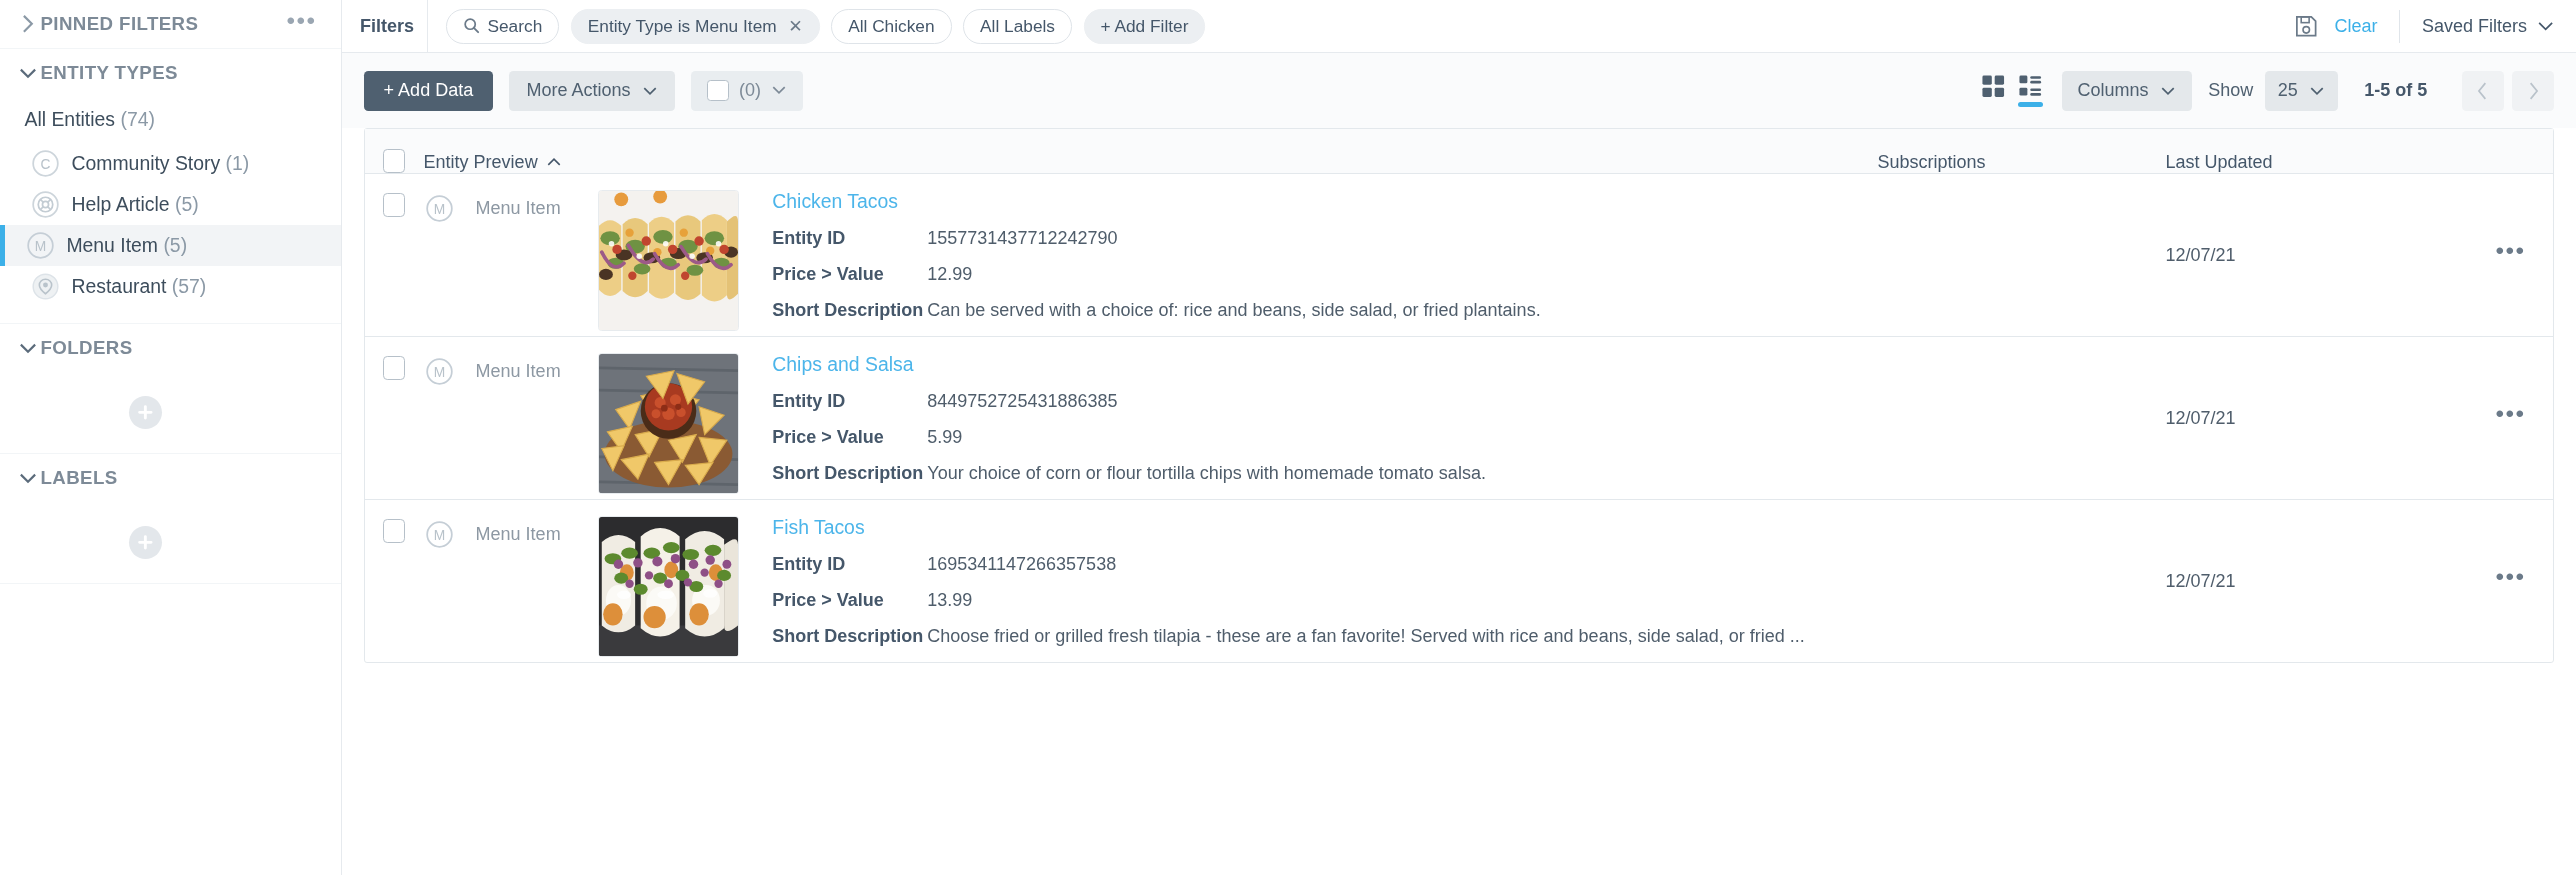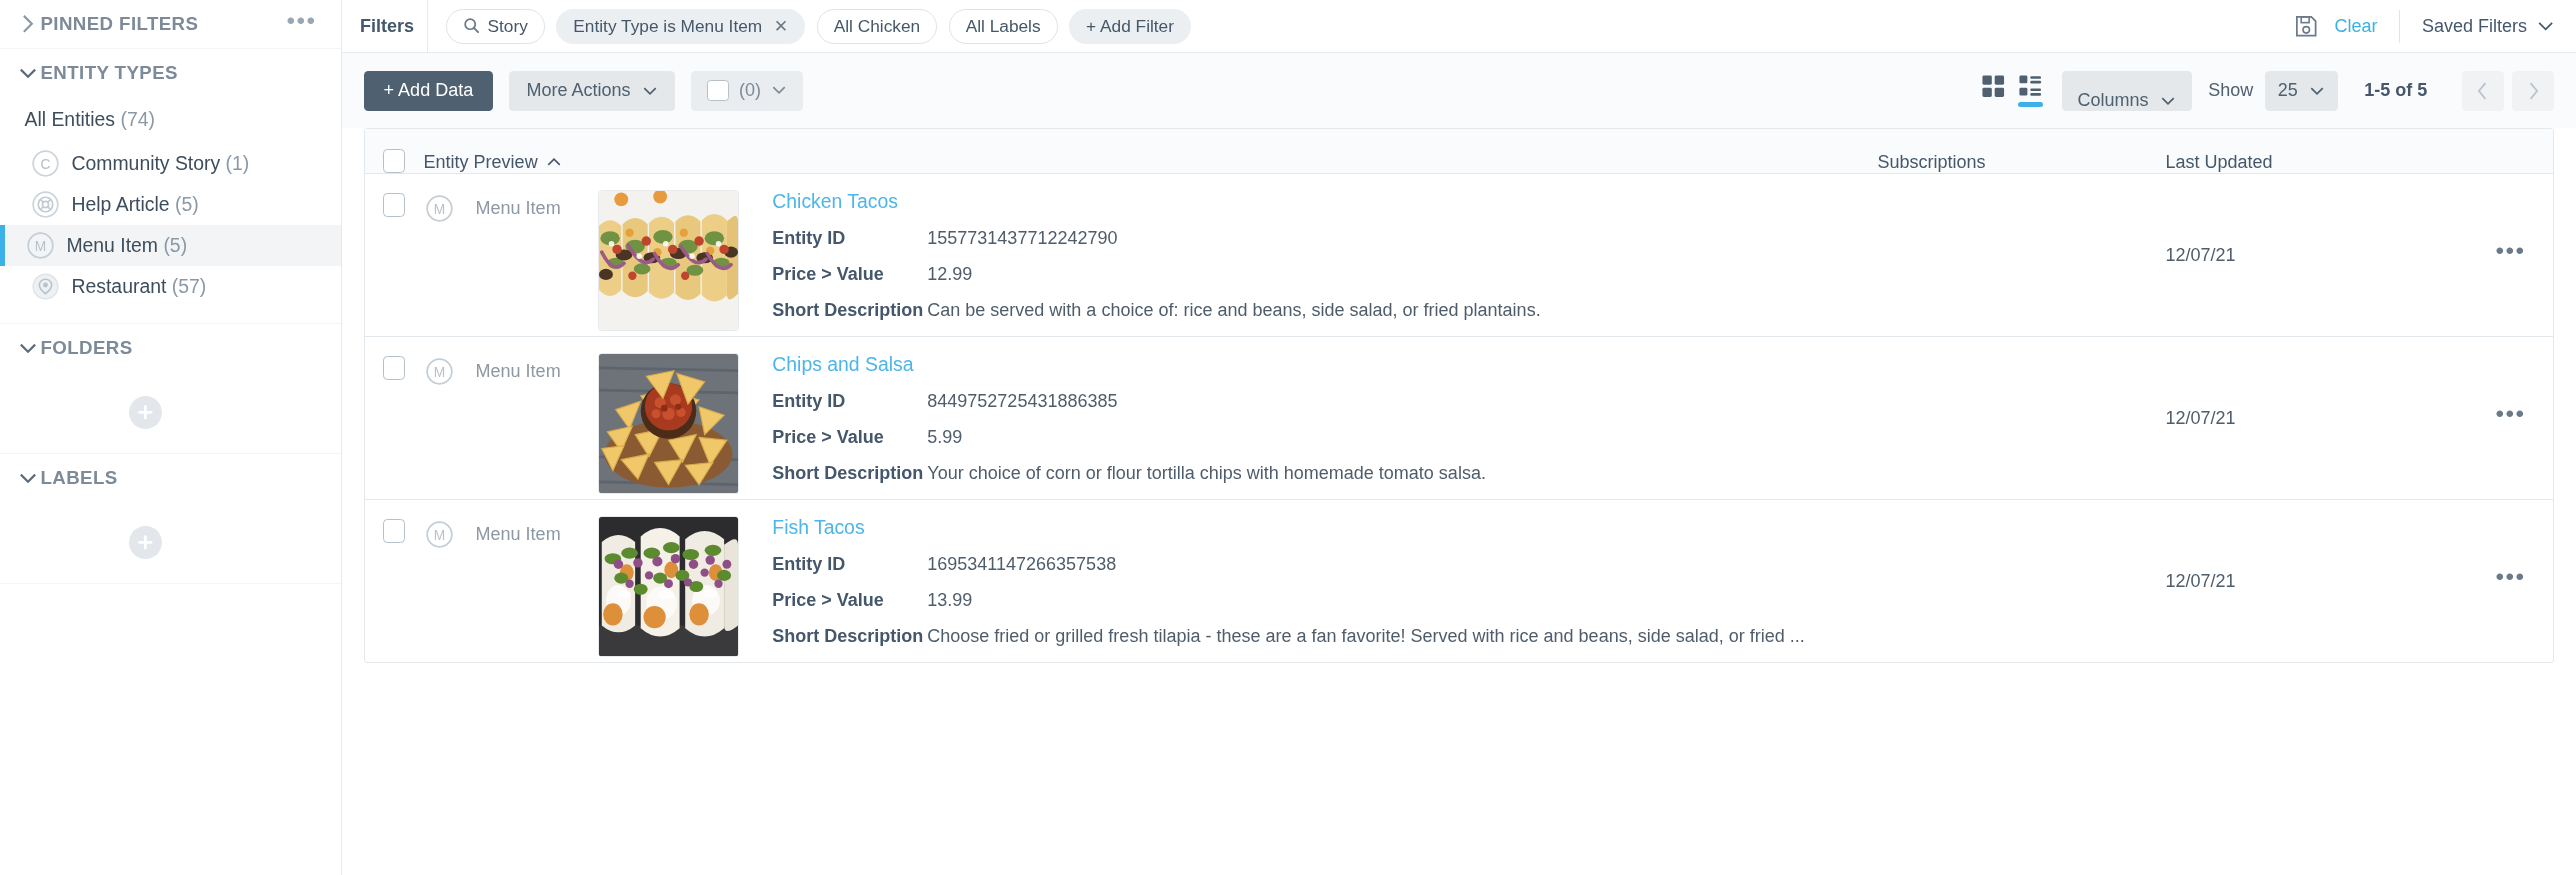--- a/index.html
+++ b/index.html
@@ -153,21 +153,21 @@
   .tb-right { margin-left: auto; display: flex; align-items: center; gap: 0; }
   .view-toggles { display: flex; align-items: center; gap: 13px; margin-right: 18.7px; }
   .vt { position: relative; padding-bottom: 8.6px; cursor: pointer; display:flex; }
   .vt .bar {
     position: absolute; left: 0; right: 0; bottom: 0;
     height: 5px; border-radius: 2.9px; background: #3cb0e8;
   }
   .columns-btn {
     background: #e4e8eb; color: #4f6070;
     font-size: 18px; height: 40px; border-radius: 4.3px;
-    padding: 0 16px; display: flex; align-items: flex-end; gap: 11.5px;
+    padding: 0 16px; display: flex; align-items: center; gap: 11.5px;
     cursor: pointer;
   }
   .show-lbl { font-size: 18px; color: #4f6070; padding: 0 11.5px 0 16px; }
   .show-sel {
     background: #e4e8eb; color: #4f6070; font-size: 18px;
     height: 40px; border-radius: 4.3px; padding: 0 13px;
     display: flex; align-items: center; gap: 11.5px; cursor: pointer;
   }
   .range { font-size: 18px; color: #45576a; font-weight: 600; padding: 0 26px; white-space: nowrap; }
   .pag-btn {
@@ -390,21 +390,21 @@
       <div class="filters-label">Filters</div>
       <div class="chips">
 
         <div class="chip">
           <span>
             <svg width="17.3" height="17.3" viewBox="0 0 24 24">
                 <circle cx="10" cy="10" r="7" fill="none" stroke="#6b7a89" stroke-width="2.4"></circle>
                 <line x1="15" y1="15" x2="21" y2="21" stroke="#6b7a89" stroke-width="2.6" stroke-linecap="round"></line>
               </svg>
           </span>
-          <span>Story</span>
+          <span>Search</span>
         </div>
 
         <div class="chip solid">
           <span>Entity Type is Menu Item</span>
           <span class="x">✕</span>
         </div>
 
         <div class="chip">
           <span>All Chicken</span>
         </div>

